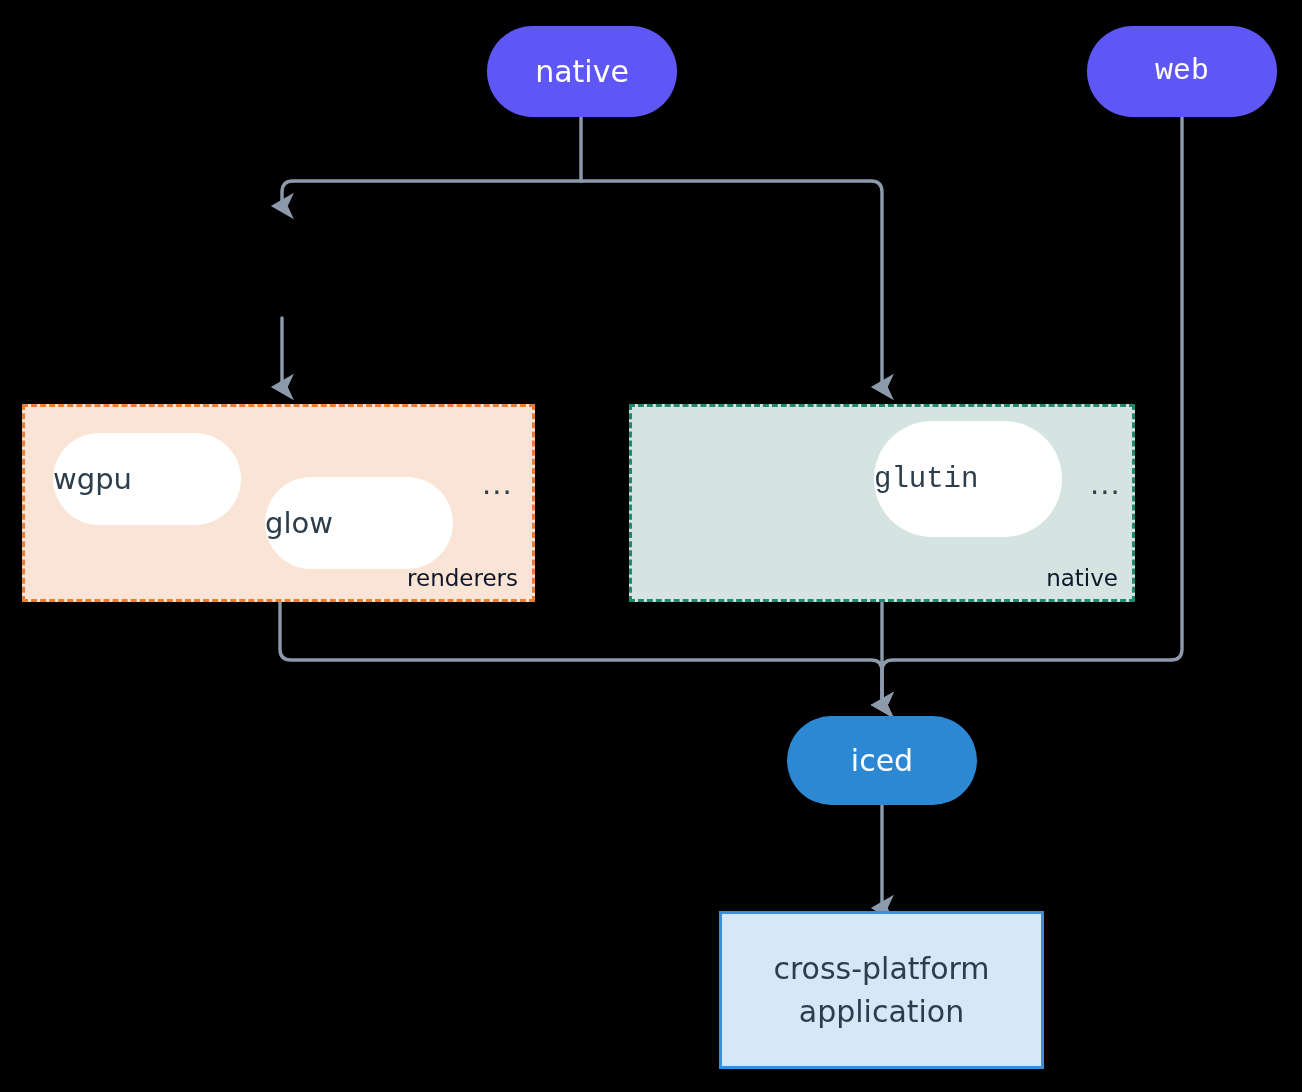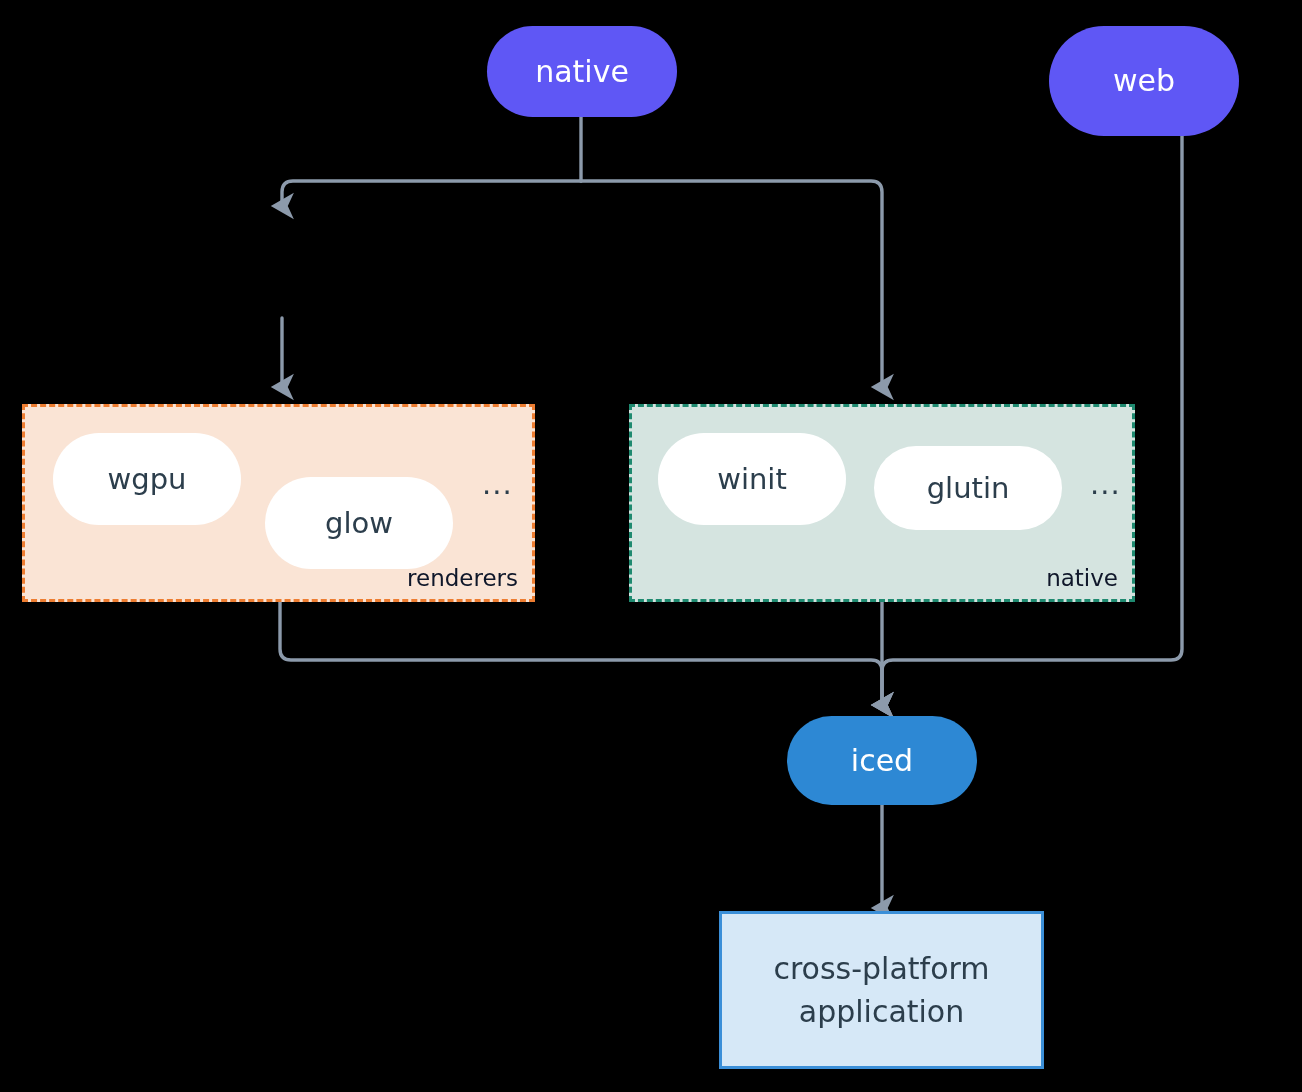--- a/index.html
+++ b/index.html
@@ -68,21 +68,20 @@
     position: absolute;
     right: 14px;
     bottom: 8px;
     font-size: 23px;
     color: #0f172a;
   }
   .leaf-pill {
     position: absolute;
     display: flex;
     align-items: center;
-    justify-content: center;
     background: #FFFFFF;
     color: #2C3E4C;
     border-radius: 999px;
     font-size: 29px;
     box-sizing: border-box;
   }
   .ellipsis {
     position: absolute;
     font-size: 29px;
     color: #2C3E4C;
@@ -123,41 +122,38 @@
       <path d="M 882 602 L 882 705" marker-end="url(#arrowhead)"></path>
       <path d="M 1182 115 L 1182 649 Q 1182 660 1171 660 L 893 660 Q 882 660 882 671 L 882 705" marker-end="url(#arrowhead)"></path>
       <path d="M 882 805 L 882 908" marker-end="url(#arrowhead)"></path>
     </g>
   </svg>
 
   <div class="node pill-purple" style="left:487px; top:26px; width:190px; height:91px;">
     <span>native</span>
   </div>
 
-  <div class="node pill-purple" style="left:1049px; top:26px; width:190px; height:110px;">
+  <div class="node pill-purple" style="left:1087px; top:26px; width:190px; height:91px;font-family:Liberation Mono, monospace;">
     <span>web</span>
   </div>
 
 
   <div class="group-box group-renderers" style="left:22px; top:404px; width:513px; height:198px;">
     <div class="leaf-pill" style="left:28px; top:26px; width:188px; height:92px;">
       <span>wgpu</span>
     </div>
     <div class="leaf-pill" style="left:240px; top:26px; width:188px; height:92px;margin-top:44px;">
       <span>glow</span>
     </div>
     <div class="ellipsis" style="left:457px; top:60px;">...</div>
     <div class="group-label">renderers</div>
   </div>
 
   <div class="group-box group-shells" style="left:629px; top:404px; width:506px; height:198px;">
-    <div class="leaf-pill" style="left:26px; top:26px; width:188px; height:92px;">
-      <span>winit</span>
-    </div>
-    <div class="leaf-pill" style="left:242px; top:39px; width:188px; height:84px;">
+    <div class="leaf-pill" style="left:242px; top:14px; width:188px; height:116px;font-family:Liberation Mono, monospace;">
       <span>glutin</span>
     </div>
     <div class="ellipsis" style="left:458px; top:60px;">...</div>
     <div class="group-label">native</div>
   </div>
 
   <div class="node pill-blue" style="left:787px; top:716px; width:190px; height:89px;">
     <span>iced</span>
   </div>
 

